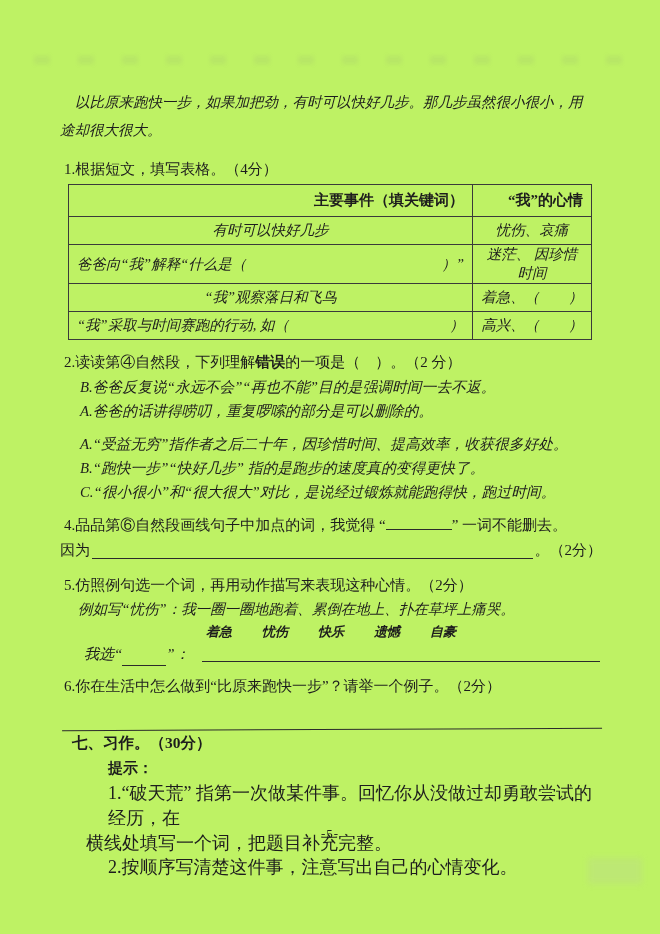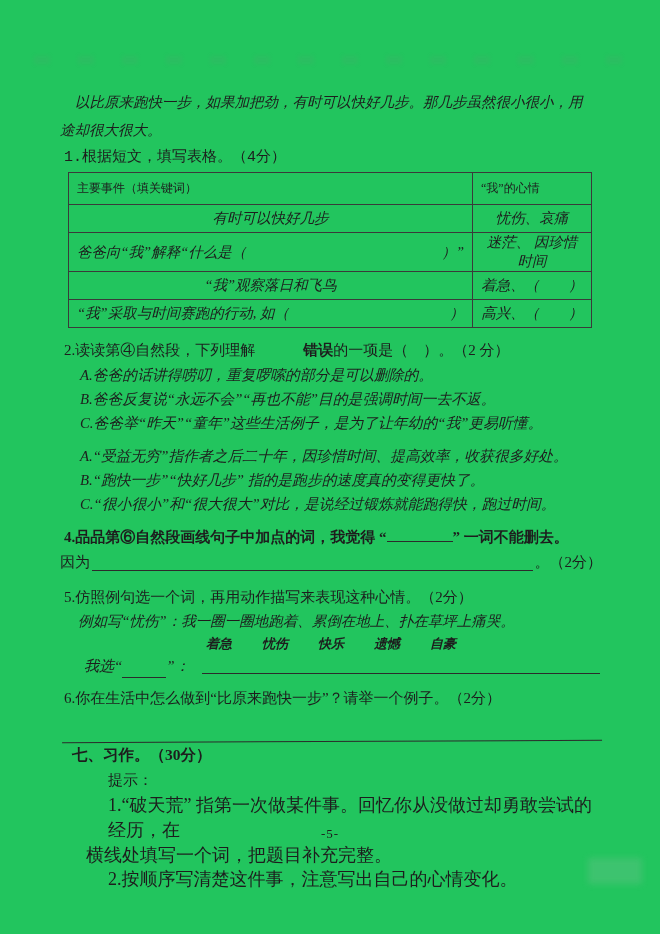--- a/index.html
+++ b/index.html
@@ -4,51 +4,51 @@
 <style>
   html, body { margin: 0; padding: 0; }
   body {
     width: 660px; height: 934px;
     background: #ffffff;
     font-family: "Liberation Serif", "DejaVu Serif", serif;
     color: #1d1d1d;
     position: relative;
     overflow: hidden;
   }
-  .page { position: absolute; inset: 0; background: #22c55e; }
+  .page { position: absolute; inset: 0; background: #bef264; }
 
   
   .smudge-top {
     position: absolute; top: 56px; left: 34px; right: 26px; height: 8px;
     background: repeating-linear-gradient(90deg,
       rgba(130,130,130,0.10) 0 16px, rgba(0,0,0,0) 16px 44px);
     filter: blur(2px);
   }
   .smudge-right {
     position: absolute; top: 858px; right: 18px; width: 54px; height: 26px;
     background: rgba(190,190,190,0.18); filter: blur(3px);
   }
 
   .content { position: absolute; top: 0; left: 60px; width: 542px; }
 
   .passage { margin-top: 88px; font-size: 14.5px; line-height: 28px; font-style: italic; }
   .passage .first { padding-left: 15px; display: block; }
   .passage .second { display: block; }
 
   .stem { font-size: 15px; line-height: 26px; padding-left: 4px; font-style: normal; }
-  .stem .hl { font-weight: 700; margin-left: 48px; }
+  .stem .hl { font-weight: 700; }
 
-  .q1-stem { line-height: 25px; margin-top: 1px; font-family: Liberation Mono, monospace; }
+  .q1-stem { line-height: 25px; margin-top: 13px; }
 
   table.grid {
     border-collapse: collapse; width: 524px; margin: 2px 0 0 8px;
     table-layout: fixed; font-size: 14.5px;
   }
   table.grid td, table.grid th { border: 1.4px solid #3a3a3a; padding: 0 8px; }
-  table.grid th { height: 31px; font-weight: 400; font-size: 12px; text-align: left; }
+  table.grid th { height: 31px; font-weight: 700; font-size: 15px; text-align: right; }
   table.grid td { height: 27px; font-style: italic; }
   .col-event { width: 74%; }
   .c-center { text-align: center; }
   .cell-split { display: flex; justify-content: space-between; align-items: flex-end; }
 
   .qblock { margin-top: 9px; }
   .option { font-size: 14.8px; line-height: 24px; padding-left: 20px; font-style: italic; }
 
   .fillline { display: flex; align-items: flex-end; font-size: 15px; line-height: 25px; }
   .fillline .line { flex: 1 1 auto; border-bottom: 1.4px solid #2b2b2b; margin: 0 2px 4px 2px; }
@@ -57,21 +57,21 @@
 
   .q5-stem { line-height: 24px; margin-top: 10px; }
   .q5-example { font-size: 14.5px; line-height: 24px; padding-left: 18px; font-style: italic; }
   .word-bank { text-align: center; font-size: 13px; line-height: 21px; font-style: italic; font-weight: 600; }
   .word-bank span { margin: 0 15px; }
   .choose-line { padding-left: 24px; font-style: italic; line-height: 24px; }
 
   .q6-answerline { border-bottom: 1.6px solid #2b2b2b; height: 30px; margin: 0 0 0 2px; transform: rotate(-0.25deg); }
 
   .sec7-title { margin-top: 0; font-size: 15.5px; font-weight: 700; line-height: 26px; padding-left: 12px; }
-  .hint-label { font-size: 15px; line-height: 25px; padding-left: 48px; }
+  .hint-label { font-size: 15px; line-height: 25px; padding-left: 48px; font-weight: bold; }
   .hint { font-size: 18px; line-height: 25px; }
   .hint-indent { padding-left: 48px; }
   .hint-wrap { padding-left: 26px; line-height: 24px; }
 
   .page-number {
     position: absolute; top: 826px; left: 0; width: 660px;
     text-align: center; font-size: 13px; letter-spacing: 1px;
   }
 </style>
 </head>
@@ -120,33 +120,32 @@
             <span>）</span>
           </span>
         </td>
         <td class="c-center">高兴、（　　）</td>
       </tr>
     </tbody>
       </table>
 
     <div class="qblock">
       <div class="stem"><span>2.读读第④自然段，下列理解</span><span class="hl">错误</span><span>的一项是（　）。（2 分）</span></div>
+      <div class="option">B.爸爸反复说“永远不会”“再也不能”目的是强调时间一去不返。</div>
       <div class="option">A.爸爸的话讲得唠叨，重复啰嗦的部分是可以删除的。</div>
-      <div class="option">B.爸爸反复说“永远不会”“再也不能”目的是强调时间一去不返。</div>
-      <div class="option">C.爸爸举“昨天”“童年”这些生活例子，是为了让年幼的“我”更易听懂。</div>
     </div>
 
     <div class="qblock">
       <div class="option">A.“受益无穷”指作者之后二十年，因珍惜时间、提高效率，收获很多好处。</div>
       <div class="option">B.“跑快一步”“快好几步” 指的是跑步的速度真的变得更快了。</div>
       <div class="option">C.“很小很小”和“很大很大”对比，是说经过锻炼就能跑得快，跑过时间。</div>
     </div>
 
     <div class="qblock">
-      <div class="stem" style="line-height:25px;font-weight:bold;"><span>4.品品第⑥自然段画线句子中加点的词，我觉得 “</span><span class="blank-u" style="width:66px;"></span><span>” 一词不能删去。</span></div>
+      <div class="stem" style="line-height:25px;"><span>4.品品第⑥自然段画线句子中加点的词，我觉得 “</span><span class="blank-u" style="width:66px;"></span><span>” 一词不能删去。</span></div>
       <div class="fillline">
         <span>因为</span>
         <span class="line"></span>
         <span>。（2分）</span>
       </div>
     </div>
 
     <div class="qblock" style="margin-top:6px;">
       <div class="stem q5-stem">5.仿照例句选一个词，再用动作描写来表现这种心情。（2分）</div>
       <div class="q5-example">例如写“忧伤”：我一圈一圈地跑着、累倒在地上、扑在草坪上痛哭。</div>

